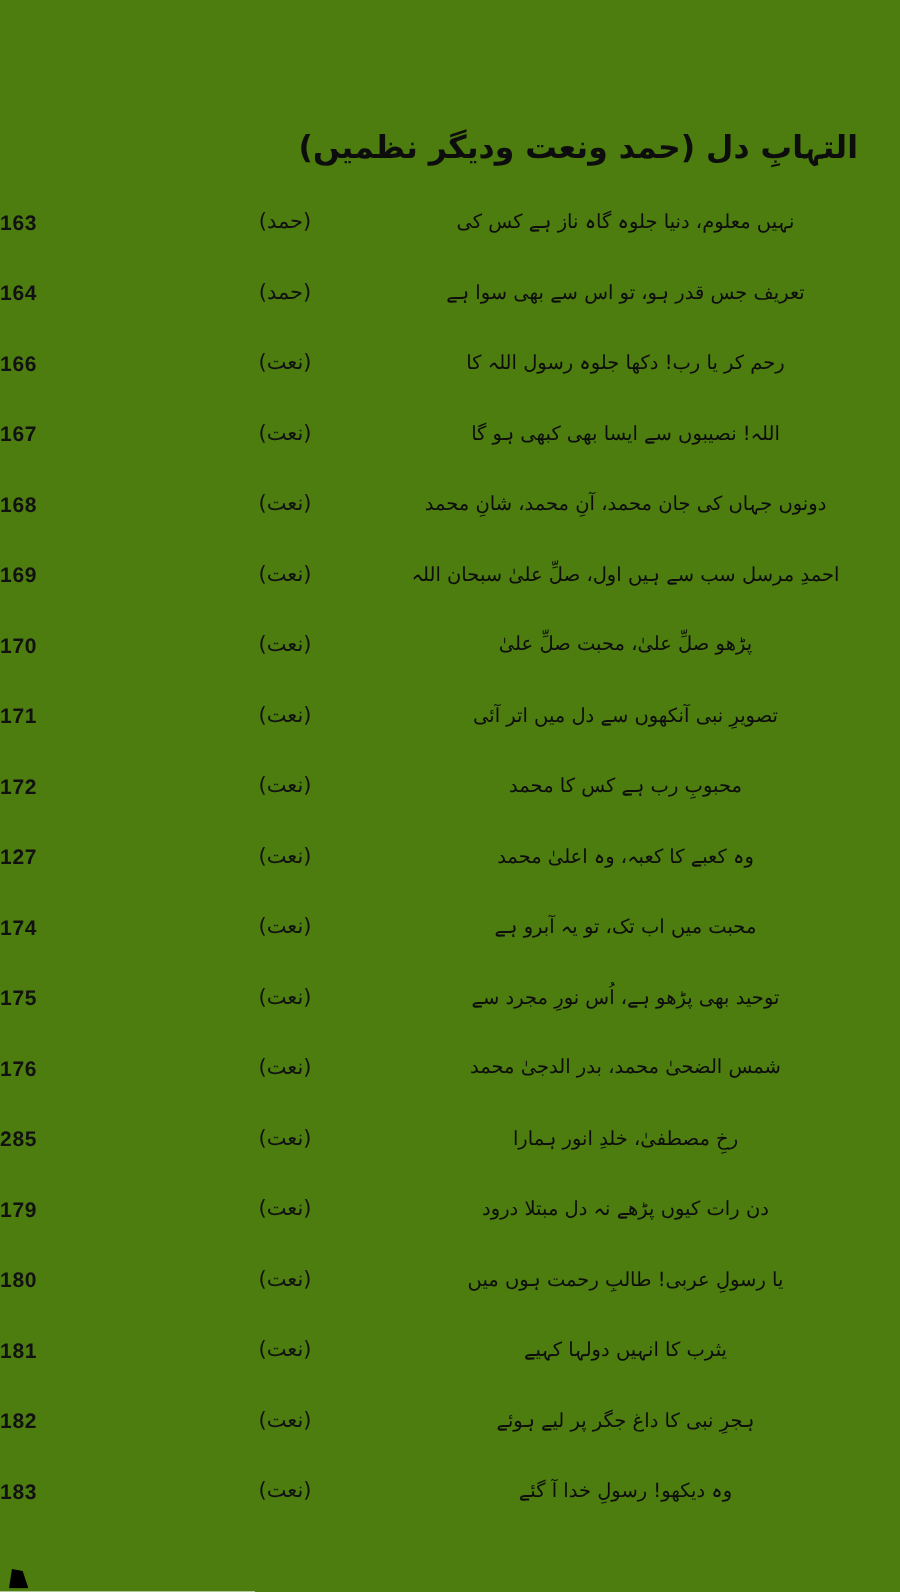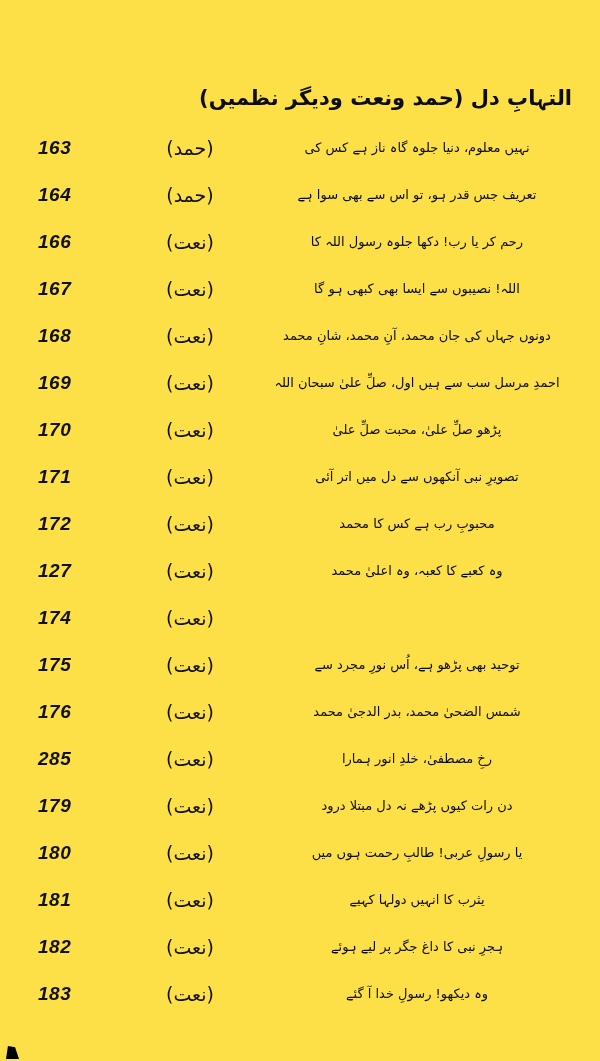--- a/index.html
+++ b/index.html
@@ -4,21 +4,21 @@
 <style>
   html, body {
     margin: 0;
     padding: 0;
     background: #ffffff;
   }
   .page {
     position: relative;
     width: 600px;
     height: 1061px;
-    background: #fde047;
+    background: #4d7c0f;
     overflow: hidden;
     font-family: "DejaVu Sans", sans-serif;
     color: #111111;
   }
   .heading {
     margin-top: 86px;
     padding-right: 28px;
     text-align: right;
     direction: rtl;
     font-size: 21px;
@@ -29,34 +29,32 @@
     margin-top: 14px;
   }
   .row {
     display: flex;
     align-items: center;
     height: 47px;
   }
   .num {
     width: 130px;
     box-sizing: border-box;
-    padding-left: 38px;
     font-family: "Liberation Sans", sans-serif;
     font-weight: bold;
-    font-size: 19px;
+    font-size: 14px;
     letter-spacing: 0.5px;
     color: #111111;
     flex: 0 0 auto;
-    font-style: italic;
   }
   .cat {
     width: 120px;
     text-align: center;
     direction: rtl;
-    font-size: 19px;
+    font-size: 14px;
     color: #111111;
     flex: 0 0 auto;
   }
   .title {
     flex: 1 1 auto;
     text-align: center;
     direction: rtl;
     padding-right: 16px;
     font-size: 13px;
     color: #0d0d0d;
@@ -135,20 +133,21 @@
 
   <div class="row">
     <div class="num">127</div>
     <div class="cat">(نعت)</div>
     <div class="title">وہ کعبے کا کعبہ، وہ اعلیٰ محمد</div>
   </div>
 
   <div class="row">
     <div class="num">174</div>
     <div class="cat">(نعت)</div>
+    <div class="title">محبت میں اب تک، تو یہ آبرو ہے</div>
   </div>
 
   <div class="row">
     <div class="num">175</div>
     <div class="cat">(نعت)</div>
     <div class="title">توحید بھی پڑھو ہے، اُس نورِ مجرد سے</div>
   </div>
 
   <div class="row">
     <div class="num">176</div>

